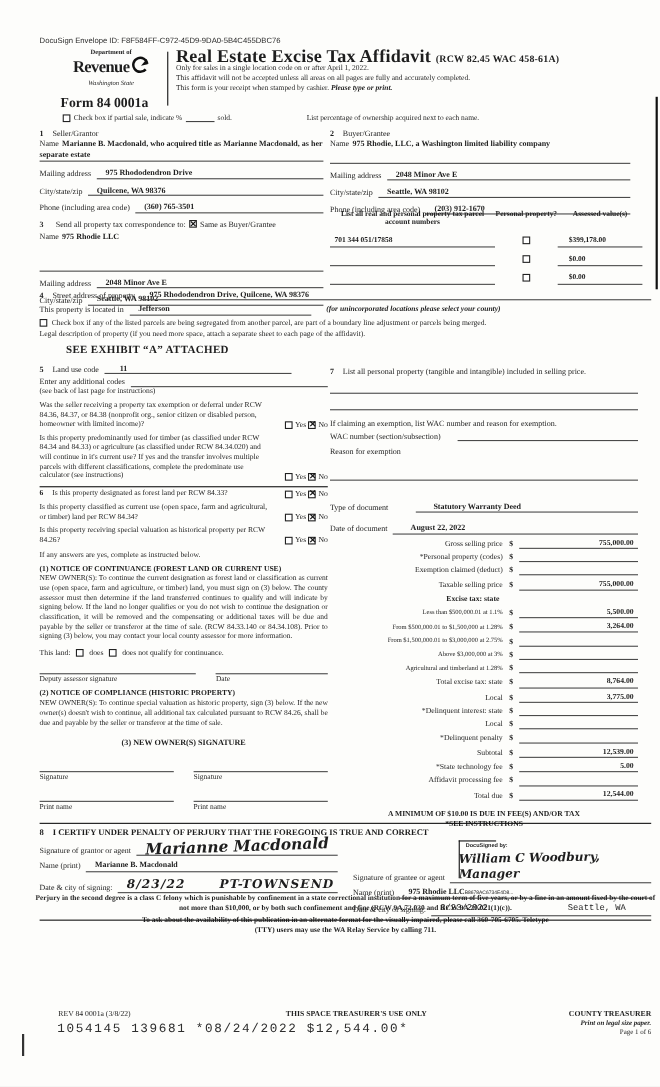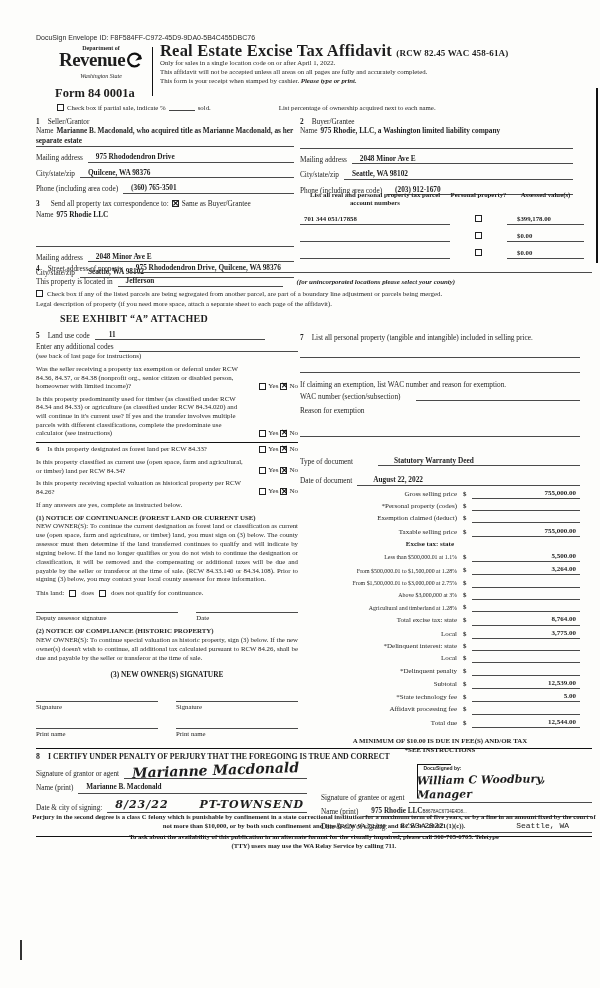--- a/index.html
+++ b/index.html
@@ -17,21 +17,21 @@
   .uline { border-bottom:1px solid #4a4a4a; min-height:9px; }
 
   .cb { display:inline-block; width:7px; height:7px; border:1px solid #222; background:#fff;
         position:relative; vertical-align:-1px; flex:none; }
   .cb.checked::after { content:"\2715"; position:absolute; left:-0.5px; top:-2.5px; font-size:8px; font-weight:bold; color:#111; }
 
   .envelope { top:34px; left:36px; font-size:7px; color:#2a2a2a; }
 
   .logo { top:45px; left:50px; width:102px; text-align:center; }
   .logo-dept { font-size:6px; font-weight:bold; }
-  .logo-rev  { font-size:19px; font-weight:bold; letter-spacing:-0.5px; line-height:0.9; }
+  .logo-rev  { font-size:15px; font-weight:bold; letter-spacing:-0.5px; line-height:0.9; }
   .logo-wa   { font-size:6px; font-style:italic; }
   .logo-mark { display:inline-block; vertical-align:middle; margin-left:1px; }
 
   .hdr-divider { top:47px; left:152px; height:49px; border-left:1.5px solid #111; }
 
   .title-block { top:42px; left:160px; width:412px; }
   .title-main { font-size:16.5px; font-weight:bold; letter-spacing:0.2px; line-height:1.05; }
   .title-rcw  { font-size:9px; font-weight:bold; }
   .hdr-note { font-size:6.8px; line-height:1.28; }
 
@@ -508,16 +508,28 @@
     </div>
     <div class="sec8-bottom"></div>
   </div>
 
   <div class="abs perjury">
     <div>Perjury in the second degree is a class C felony which is punishable by confinement in a state correctional institution for a maximum term of five years, or by a fine in an amount fixed by the court of not more than $10,000, or by both such confinement and fine (RCW 9A.72.030 and RCW 9A.20.021(1)(c)).</div>
     <div class="sub" style="margin-top:2px;">To ask about the availability of this publication in an alternate format for the visually impaired, please call 360-705-6705. Teletype</div>
     <div class="sub">(TTY) users may use the WA Relay Service by calling 711.</div>
   </div>
 
+  <div class="abs footer">
+    <div class="footer-row">
+      <span class="f-rev">REV 84 0001a (3/8/22)</span>
+      <span class="f-treas">THIS SPACE TREASURER'S USE ONLY</span>
+      <span class="f-county">COUNTY TREASURER</span>
+    </div>
+    <div class="f-right2">
+      <div class="i b">Print on legal size paper.</div>
+      <div>Page 1 of 6</div>
+    </div>
+    <div class="stamp">1054145 139681 *08/24/2022 $12,544.00*</div>
+  </div>
 
   <div class="abs artifact-r"></div>
   <div class="abs artifact-l"></div>
 </div>
 
 </body></html>

